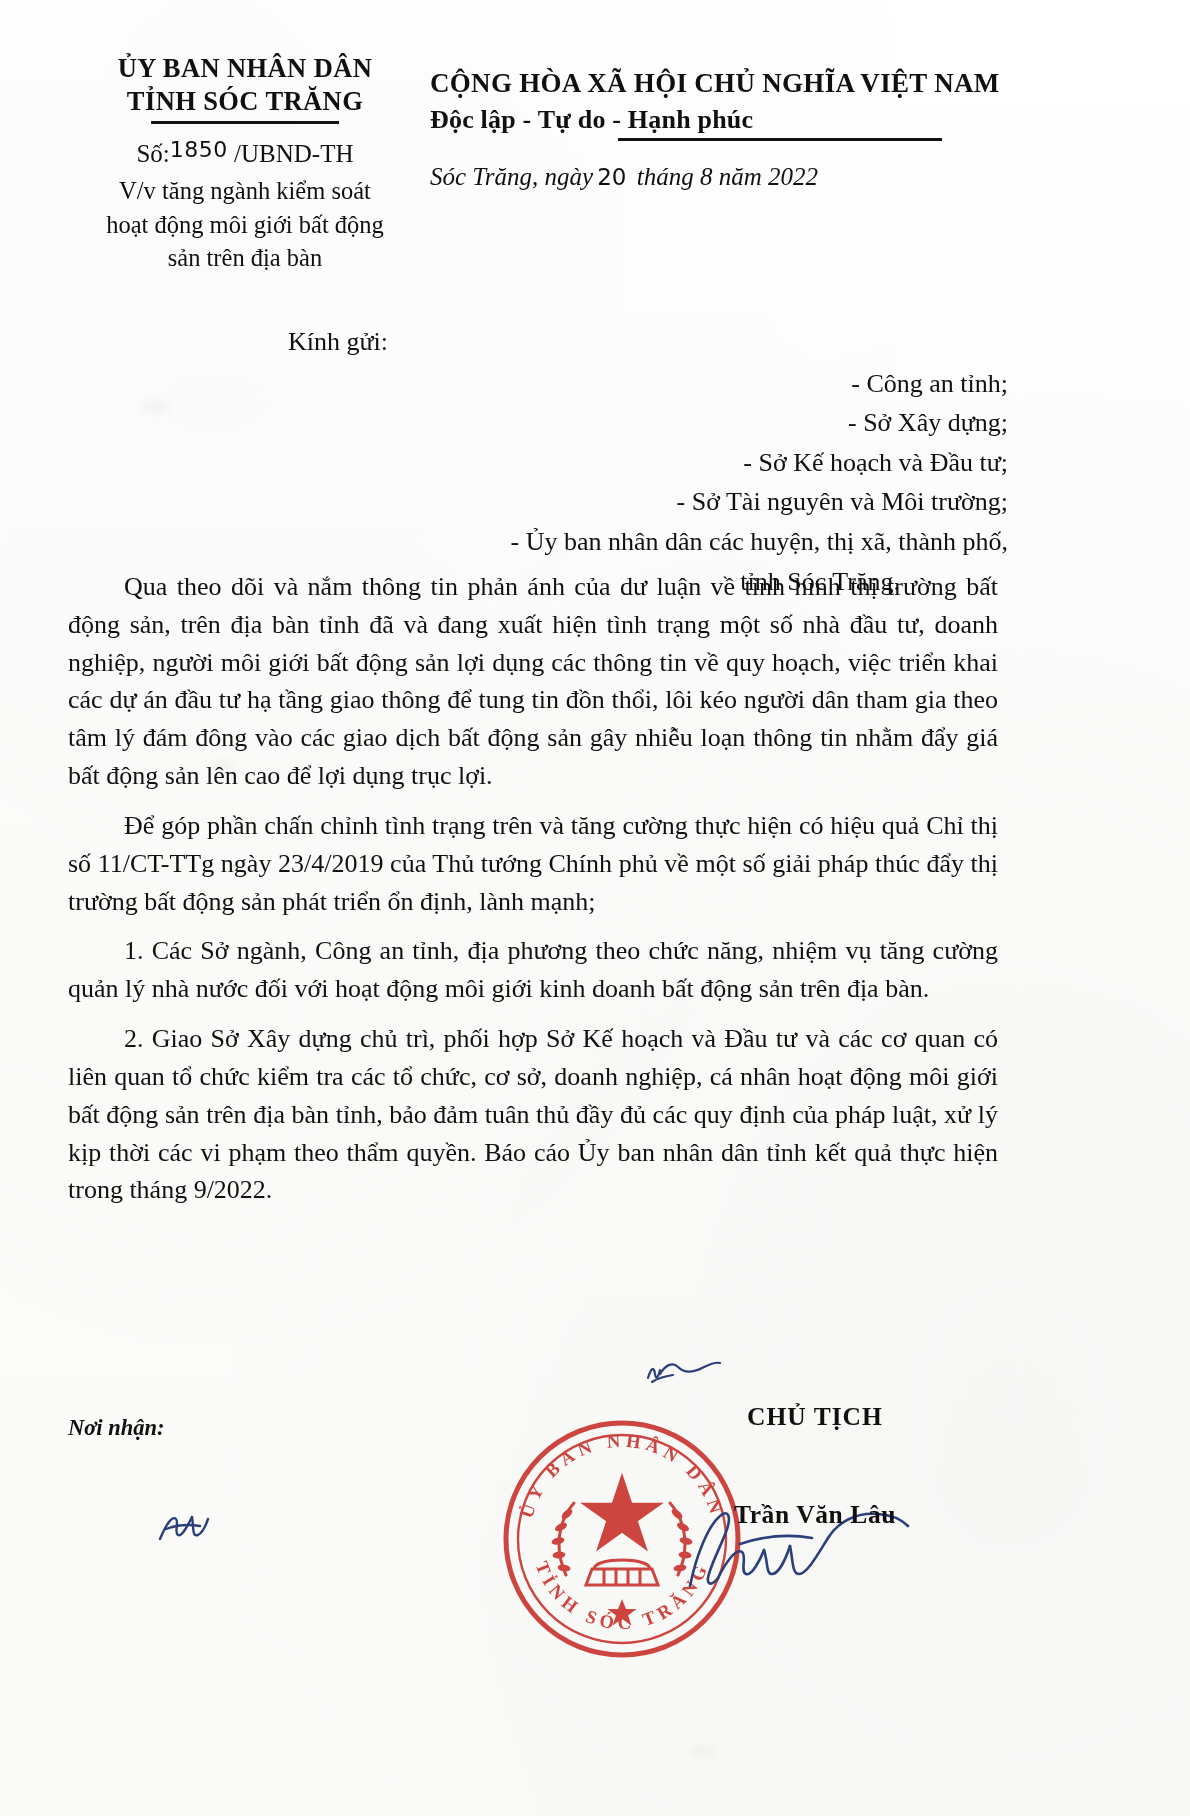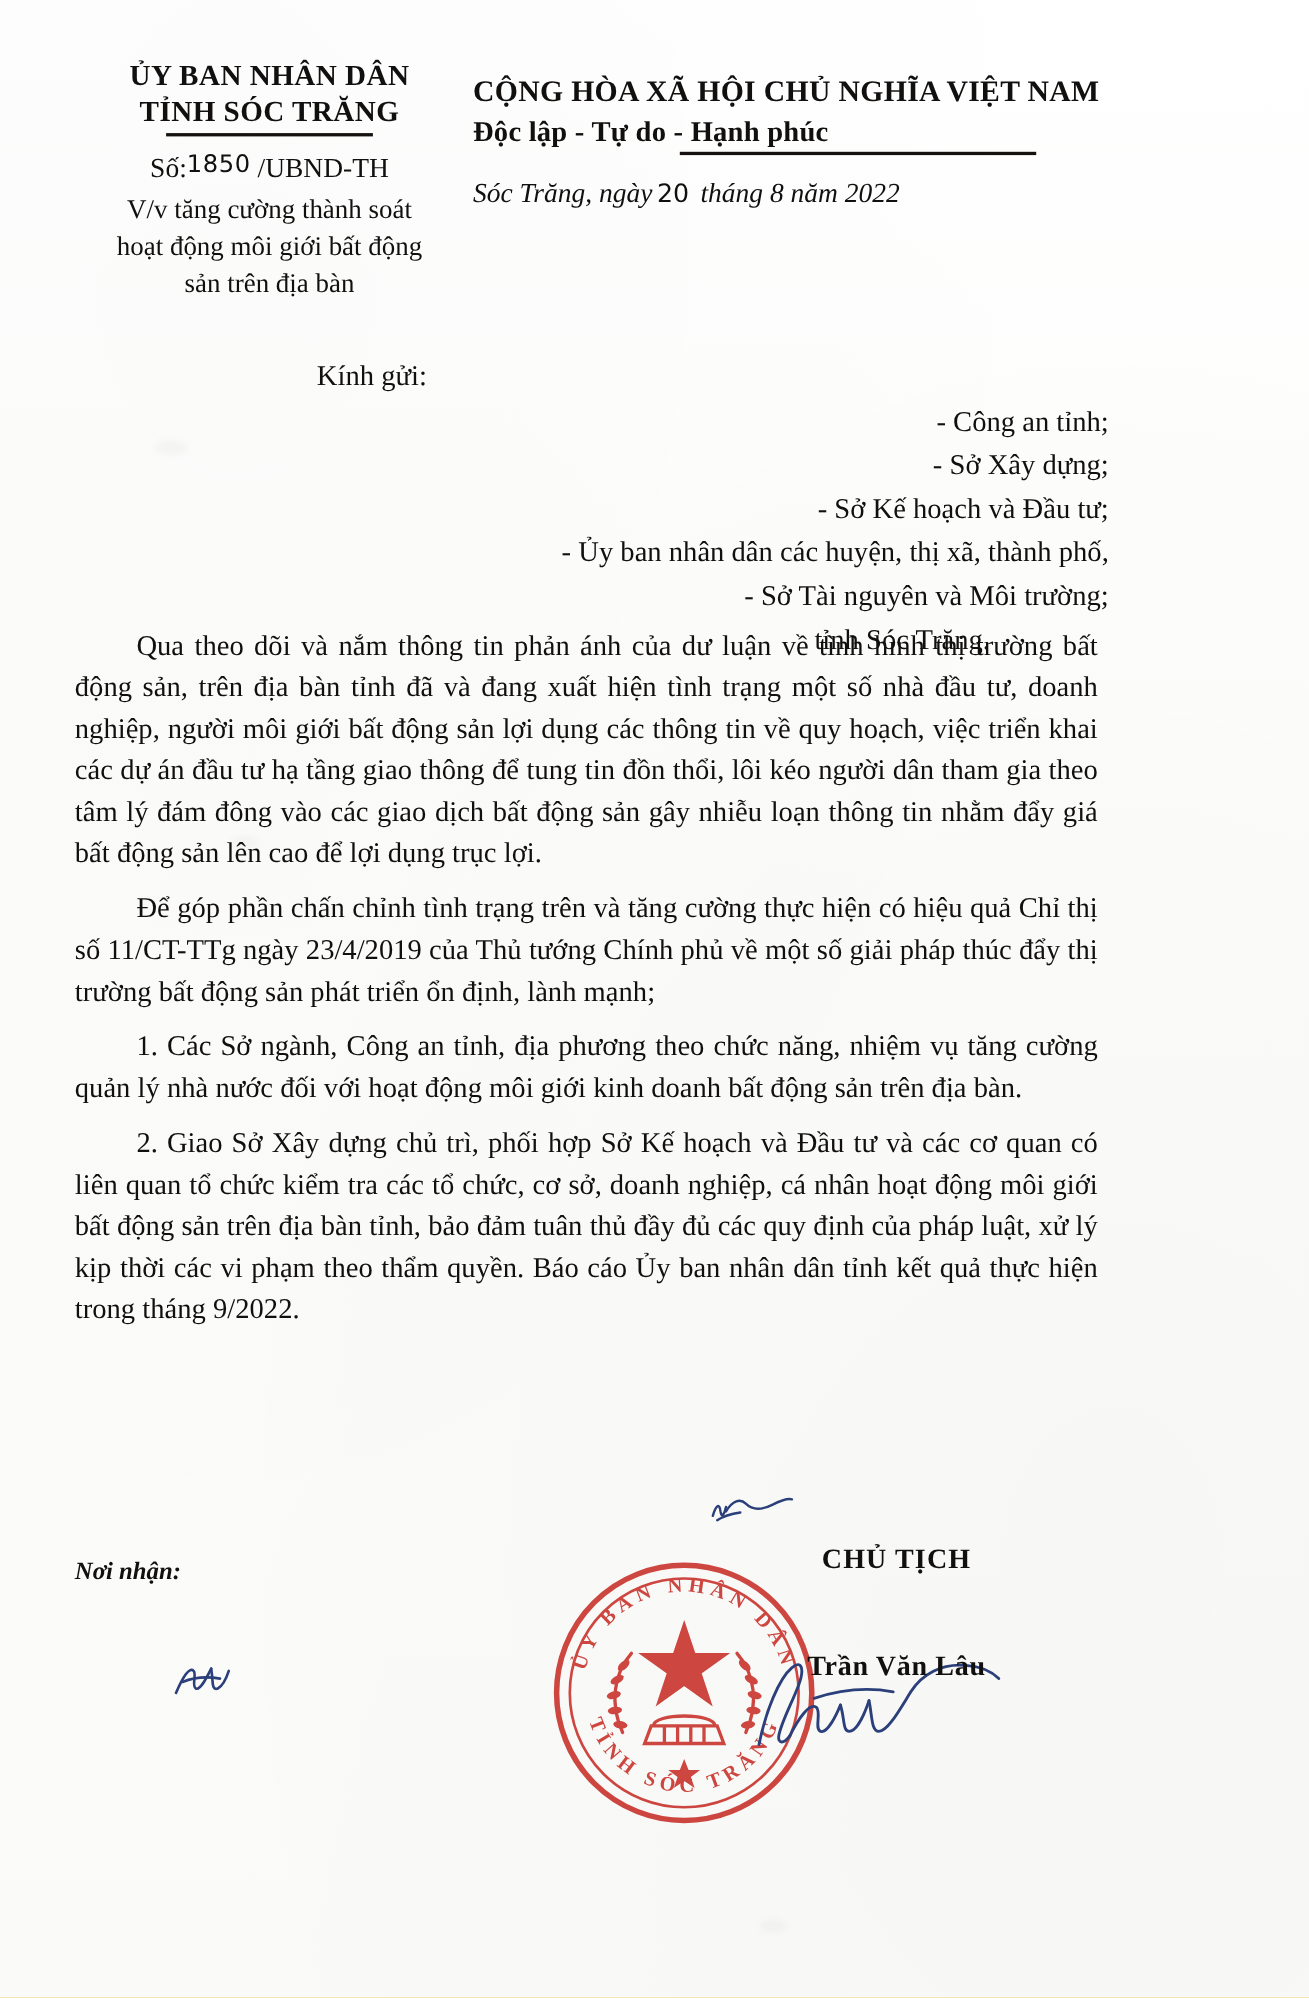--- a/index.html
+++ b/index.html
@@ -12,21 +12,21 @@
     height: 1816px;
     position: relative;
     font-family: "Liberation Serif", "DejaVu Serif", serif;
     color: #12100f;
     overflow: hidden;
   }
 
   .page {
     position: absolute;
     inset: 0;
-    background: #eab308;
+    background: #14b8a6;
   }
 
   
   .scan-tint {
     position: absolute;
     inset: 0;
     background:
       radial-gradient(ellipse at 18% 12%, rgba(0,0,0,0.012), rgba(0,0,0,0) 60%),
       radial-gradient(ellipse at 85% 78%, rgba(0,0,0,0.015), rgba(0,0,0,0) 62%),
       linear-gradient(180deg, #ffffff 0%, #fcfcfb 40%, #fafaf8 100%);
@@ -270,21 +270,21 @@
       <div class="org-line1">ỦY BAN NHÂN DÂN</div>
       <div class="org-line2">TỈNH SÓC TRĂNG</div>
       <div class="org-rule"></div>
 
       <div class="doc-number">
         <span>Số:</span><span class="num-stamp">1850</span>
         <span>/UBND-TH</span>
       </div>
 
       <div class="subject">
-        <div>V/v tăng cường thành soát</div>
+        <div>V/v tăng ngành kiểm soát</div>
         <div>hoạt động môi giới bất động</div>
         <div>sản trên địa bàn</div>
       </div>
     </div>
 
     <div class="nation-block">
       <div class="nation-line1">CỘNG HÒA XÃ HỘI CHỦ NGHĨA VIỆT NAM</div>
       <div class="nation-line2">Độc lập - Tự do - Hạnh phúc</div>
       <div class="nation-rule"></div>
 
@@ -294,22 +294,22 @@
       </div>
     </div>
   </div>
 
   <div class="recipients">
     <div class="to-label">Kính gửi:</div>
     <ul>
       <li>- Công an tỉnh;</li>
       <li>- Sở Xây dựng;</li>
       <li>- Sở Kế hoạch và Đầu tư;</li>
+      <li>- Sở Tài nguyên và Môi trường;</li>
       <li>- Ủy ban nhân dân các huyện, thị xã, thành phố,</li>
-      <li>- Sở Tài nguyên và Môi trường;</li>
     </ul>
     <div class="province-tail">tỉnh Sóc Trăng.</div>
   </div>
 
   <div class="body-text">
     <p>Qua theo dõi và nắm thông tin phản ánh của dư luận về tình hình thị trường bất động sản, trên địa bàn tỉnh đã và đang xuất hiện tình trạng một số nhà đầu tư, doanh nghiệp, người môi giới bất động sản lợi dụng các thông tin về quy hoạch, việc triển khai các dự án đầu tư hạ tầng giao thông để tung tin đồn thổi, lôi kéo người dân tham gia theo tâm lý đám đông vào các giao dịch bất động sản gây nhiễu loạn thông tin nhằm đẩy giá bất động sản lên cao để lợi dụng trục lợi.</p>
     <p>Để góp phần chấn chỉnh tình trạng trên và tăng cường thực hiện có hiệu quả Chỉ thị số 11/CT-TTg ngày 23/4/2019 của Thủ tướng Chính phủ về một số giải pháp thúc đẩy thị trường bất động sản phát triển ổn định, lành mạnh;</p>
     <p>1. Các Sở ngành, Công an tỉnh, địa phương theo chức năng, nhiệm vụ tăng cường quản lý nhà nước đối với hoạt động môi giới kinh doanh bất động sản trên địa bàn.</p>
     <p>2. Giao Sở Xây dựng chủ trì, phối hợp Sở Kế hoạch và Đầu tư và các cơ quan có liên quan tổ chức kiểm tra các tổ chức, cơ sở, doanh nghiệp, cá nhân hoạt động môi giới bất động sản trên địa bàn tỉnh, bảo đảm tuân thủ đầy đủ các quy định của pháp luật, xử lý kịp thời các vi phạm theo thẩm quyền. Báo cáo Ủy ban nhân dân tỉnh kết quả thực hiện trong tháng 9/2022.</p>
   </div>

